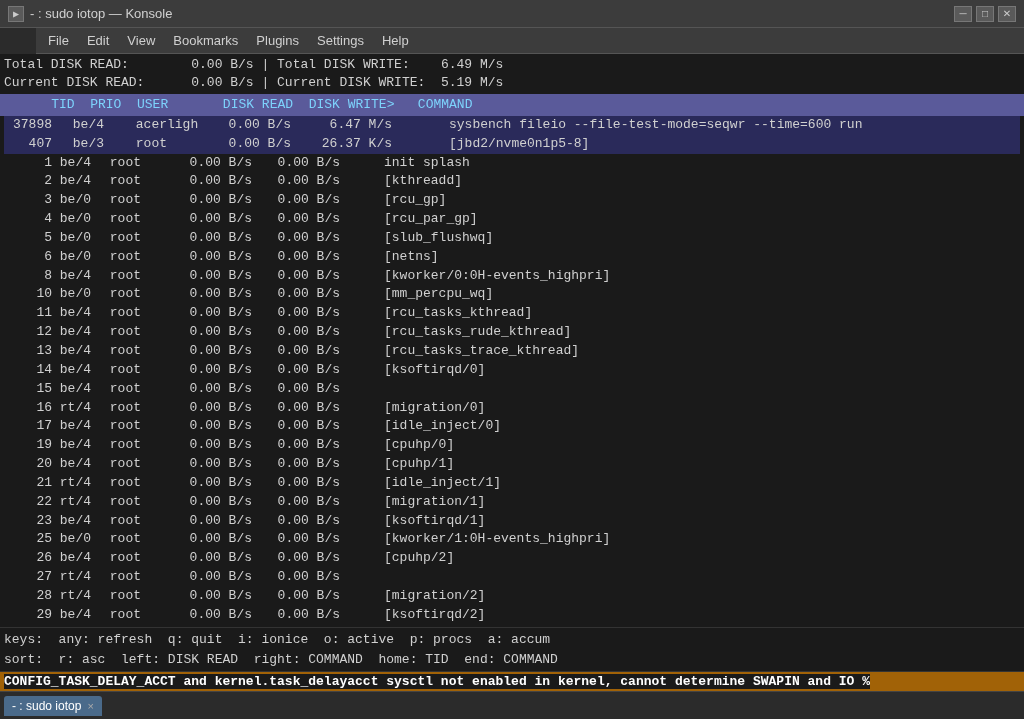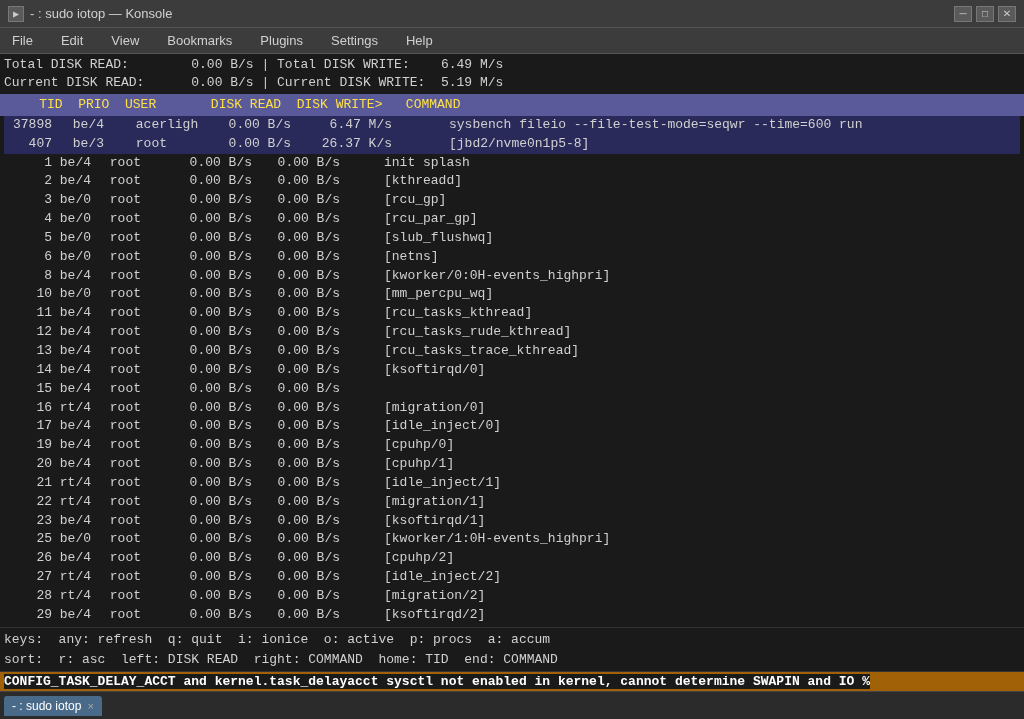--- a/index.html
+++ b/index.html
@@ -69,21 +69,22 @@
     #menu-bar {
       background: #3c3c3c;
       height: 26px;
       display: flex;
       align-items: center;
       padding: 0 4px;
       border-bottom: 1px solid #555;
       flex-shrink: 0;
       font-family: Arial, sans-serif;
       font-size: 13px;
-      gap: 12px;
+      gap: 2px;
+      margin-left: 36px;
     }
     .menu-item {
       padding: 2px 8px;
       color: #d0d0d0;
       cursor: pointer;
       border-radius: 2px;
     }
 
     
     #terminal {
@@ -106,26 +107,26 @@
       white-space: pre;
       font-size: 13px;
       line-height: 1.4;
     }
     .stats-label { color: #d0d0d0; }
     .stats-value { color: #d0d0d0; }
 
     
     #col-header {
       background: #5a5a9a;
-      color: #fde047;
+      color: #7dd3fc;
       display: flex;
       white-space: pre;
       font-size: 13px;
       line-height: 1.5;
-      padding: 1px 8px;
+      padding: 1px 20px;
       flex-shrink: 0;
     }
 
     
     #process-list {
       flex: 1;
       overflow: hidden;
       padding: 0 4px;
     }
     .process-row {
@@ -269,21 +270,21 @@
       <div class="process-row"><span class="col-tid">   15</span><span class="col-prio"> be/4</span><span class="col-user"> root    </span><span class="col-diskread">0.00 B/s</span><span class="col-diskwrite">  0.00 B/s</span></div>
       <div class="process-row"><span class="col-tid">   16</span><span class="col-prio"> rt/4</span><span class="col-user"> root    </span><span class="col-diskread">0.00 B/s</span><span class="col-diskwrite">  0.00 B/s</span><span class="col-command">[migration/0]</span></div>
       <div class="process-row"><span class="col-tid">   17</span><span class="col-prio"> be/4</span><span class="col-user"> root    </span><span class="col-diskread">0.00 B/s</span><span class="col-diskwrite">  0.00 B/s</span><span class="col-command">[idle_inject/0]</span></div>
       <div class="process-row"><span class="col-tid">   19</span><span class="col-prio"> be/4</span><span class="col-user"> root    </span><span class="col-diskread">0.00 B/s</span><span class="col-diskwrite">  0.00 B/s</span><span class="col-command">[cpuhp/0]</span></div>
       <div class="process-row"><span class="col-tid">   20</span><span class="col-prio"> be/4</span><span class="col-user"> root    </span><span class="col-diskread">0.00 B/s</span><span class="col-diskwrite">  0.00 B/s</span><span class="col-command">[cpuhp/1]</span></div>
       <div class="process-row"><span class="col-tid">   21</span><span class="col-prio"> rt/4</span><span class="col-user"> root    </span><span class="col-diskread">0.00 B/s</span><span class="col-diskwrite">  0.00 B/s</span><span class="col-command">[idle_inject/1]</span></div>
       <div class="process-row"><span class="col-tid">   22</span><span class="col-prio"> rt/4</span><span class="col-user"> root    </span><span class="col-diskread">0.00 B/s</span><span class="col-diskwrite">  0.00 B/s</span><span class="col-command">[migration/1]</span></div>
       <div class="process-row"><span class="col-tid">   23</span><span class="col-prio"> be/4</span><span class="col-user"> root    </span><span class="col-diskread">0.00 B/s</span><span class="col-diskwrite">  0.00 B/s</span><span class="col-command">[ksoftirqd/1]</span></div>
       <div class="process-row"><span class="col-tid">   25</span><span class="col-prio"> be/0</span><span class="col-user"> root    </span><span class="col-diskread">0.00 B/s</span><span class="col-diskwrite">  0.00 B/s</span><span class="col-command">[kworker/1:0H-events_highpri]</span></div>
       <div class="process-row"><span class="col-tid">   26</span><span class="col-prio"> be/4</span><span class="col-user"> root    </span><span class="col-diskread">0.00 B/s</span><span class="col-diskwrite">  0.00 B/s</span><span class="col-command">[cpuhp/2]</span></div>
-      <div class="process-row"><span class="col-tid">   27</span><span class="col-prio"> rt/4</span><span class="col-user"> root    </span><span class="col-diskread">0.00 B/s</span><span class="col-diskwrite">  0.00 B/s</span><span class="col-command">[idle_inject/2]</span></div>
+      <div class="process-row"><span class="col-tid">   27</span><span class="col-prio"> rt/4</span><span class="col-user"> root    </span><span class="col-diskread">0.00 B/s</span><span class="col-diskwrite">  0.00 B/s</span></div>
       <div class="process-row"><span class="col-tid">   28</span><span class="col-prio"> rt/4</span><span class="col-user"> root    </span><span class="col-diskread">0.00 B/s</span><span class="col-diskwrite">  0.00 B/s</span><span class="col-command">[migration/2]</span></div>
       <div class="process-row"><span class="col-tid">   29</span><span class="col-prio"> be/4</span><span class="col-user"> root    </span><span class="col-diskread">0.00 B/s</span><span class="col-diskwrite">  0.00 B/s</span><span class="col-command">[ksoftirqd/2]</span></div>
       <div class="process-row"><span class="col-tid">   31</span><span class="col-prio"> be/0</span><span class="col-user"> root    </span><span class="col-diskread">0.00 B/s</span><span class="col-diskwrite">  0.00 B/s</span><span class="col-command">[kworker/2:0H-events_highpri]</span></div>
     </div>
 
   <div id="help-bar">
     <div class="help-row">keys:  any: refresh  q: quit  i: ionice  o: active  p: procs  a: accum</div>
     <div class="help-row">sort:  r: asc  left: DISK READ  right: COMMAND  home: TID  end: COMMAND</div>
   </div>
 

